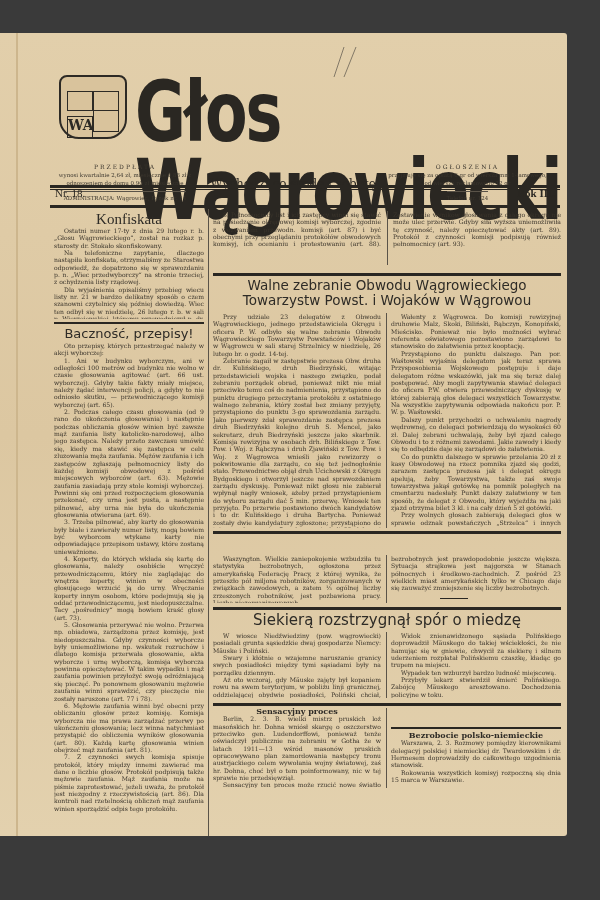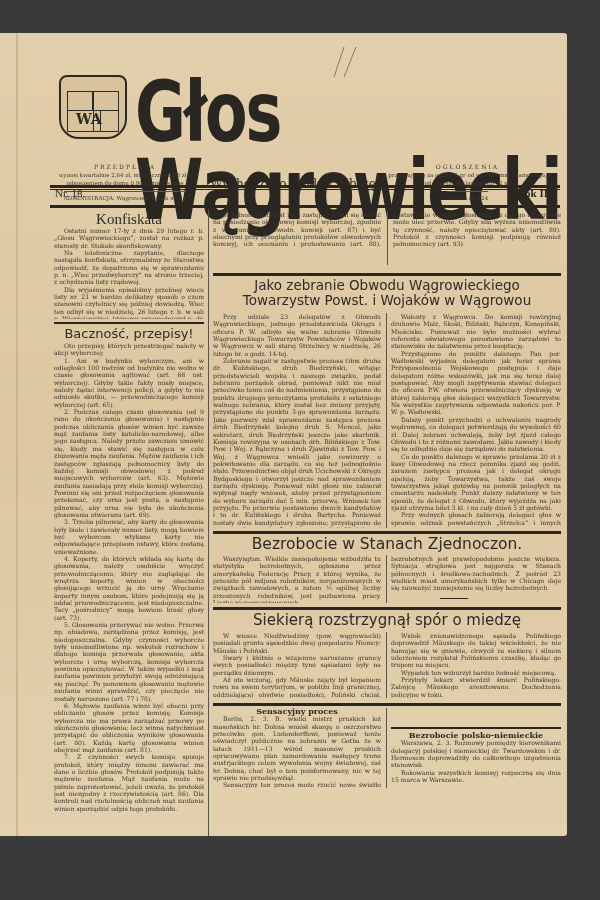--- a/index.html
+++ b/index.html
@@ -39,21 +39,21 @@
   <div class="gutter"></div>
 
   <svg style="position:absolute;left:330px;top:12px;" width="28" height="34">
     <path d="M14 2 L4 32 M26 2 L14 32" stroke="#6a6255" stroke-width="0.8" fill="none"></path>
   </svg>
 
   <div class="mast">
     <div class="crest">
       <div class="q" style="left:6px;top:14px;width:24px;height:18px;"></div>
       <div class="q" style="left:32px;top:14px;width:24px;height:18px;"></div>
-      <div class="q" style="left:6px;top:33px;width:24px;height:20px;padding-left:8px;">WA</div>
+      <div class="q" style="left:6px;top:39px;width:24px;height:20px;">WA</div>
       <div class="q" style="left:32px;top:33px;width:24px;height:20px;"></div>
     </div>
     <div class="title">Głos Wągrowiecki</div>
 
     <div class="sub-l">
       <div class="sub-head">PRZEDPŁATA</div>
       <div>wynosi kwartalnie 2,64 zł, miesięcznie 0,88 zł z odnoszeniem do domu 0,90 zł miesięcznie</div>
       <div class="sub-admin">ADMINISTRACJA: Wągrowiec, Rynek nr. 14</div>
     </div>
     <div class="sub-c">Wychodzi co środę i sobotę.</div>
@@ -95,39 +95,38 @@
   </div>
 
   <div class="vr" style="left:208px;top:176px;height:700px;"></div>
 
   <div class="col" style="left:213px;top:178px;width:348px;height:54px;column-count:2;column-gap:12px;column-rule:1px solid #5a5348;">
     <p>8. Pełnomocnicy list i ich zastępcy winni się stawić na posiedzenie okręgowej komisji wyborczej, zgodnie z wezwaniem przewodn. komisji (art. 87) i być obecnymi przy przeglądaniu protokółów obwodowych komisyj, ich ocenianiu i protestowaniu (art. 88). Zestawienie wyników głosowania z całego okręgu nie może ulec przerwie. Gdyby siła wyższa uniemożliwiła tę czynność, należy opieczętować akty (art. 89). Protokół z czynności komisji podpisują również pełnomocnicy (art. 93).</p>
   </div>
   <div class="rule-thick" style="left:213px;width:348px;top:240px;"></div>
 
   <div class="h-sans" style="position:absolute;left:213px;top:245px;width:348px;font-size:13.5px;line-height:15px;">
-    <div>Jako zebranie Obwodu Wągrowieckiego</div>
+    <div>Walne zebranie Obwodu Wągrowieckiego</div>
     <div>Towarzystw Powst. i Wojaków w Wągrowou</div>
   </div>
   <div class="col" style="left:213px;top:280px;width:168px;height:215px;">
     <p>Przy udziale 23 delegatów z Obwodu Wągrowieckiego, jednego przedstawiciela Okręgu i oficera P. W. odbyło się walne zebranie Obwodu Wągrowieckiego Towarzystw Powstańców i Wojaków w Wągrowcu w sali starej Strzelnicy w niedzielę, 26 lutego br. o godz. 14-tej.</p>
     <p>Zebranie zagaił w zastępstwie prezesa Obw. druha dr. Kulińskiego, druh Biedrzyński, witając przedstawicieli wojska i naszego związku, podał zebraniu porządek obrad, ponieważ nikt nie miał przeciwko temu coś do nadmienienia, przystąpiono do punktu drugiego przeczytania protokółu z ostatniego walnego zebrania, który został bez zmiany przyjęty, przystąpiono do punktu 3-go sprawozdania zarządu. Jako pierwszy zdał sprawozdanie zastępca prezesa druh Biedrzyński kolejno druh S. Mencel, jako sekretarz, druh Biedrzyński jeszcze jako skarbnik. Komisja rewizyjna w osobach drh. Bilińskiego z Tow. Pow. i Woj. z Rąbczyna i druh Zjawiński z Tow. Pow. i Woj. z Wągrowca wnieśli jako rewizorzy o pokwitowanie dla zarządu, co się też jednogłośnie stało. Przewodnictwo objął druh Ucichowski z Okręgu Bydgoskiego i otworzył jeszcze nad sprawozdaniem zarządu dyskusję. Ponieważ nikt głosu nie zabierał wpłynął nagły wniosek, ażeby przed przystąpieniem do wyboru zarządu dać 5 min. przerwę. Wniosek ten przyjęto. Po przerwie postawiono dwóch kandydatów i to dr. Kulińskiego i druha Bartycha. Ponieważ zostały dwie kandydatury zgłoszone; przystąpiono do tajnego głosowania. Do głosowania byli 23 delegaci uprawnieni i dwóch członków zarządu, tak że razem 25 głosów. Większością głosów został wybrany na prezesa Obwodowego dr. Kuliński, na zastępcę jednogłośnie druh Biedrzyński, sekretarzem druh S. Mencel jednogłośnie, skarbnikiem druh Zjawiński jednogłośnie. Komendantem Smidowicz z Łekna, zastępcą Widziński</p>
   </div>
   <div class="vr" style="left:386px;top:280px;height:215px;"></div>
   <div class="col" style="left:391px;top:280px;width:170px;height:215px;">
     <p>Wałenty z Wągrowca. Do komisji rewizyjnej druhowie Malz, Skoki, Biliński, Rąbczyn, Konopiński, Mieścisko. Ponieważ nie było możności wybrać referenta oświatowego pozostawiono zarządowi to stanowisko do załatwienia przez kooptację.</p>
     <p>Przystąpiono do punktu dalszego. Pan por. Waśtowski wyjaśnia delegatom jak teraz sprawa Przysposobienia Wojskowego postępuje i daje delegatom różne wskazówki, jak ma się teraz dalej postępować. Aby mogli zapytywania stawiać delegaci do oficera P.W. otwiera przewodniczący dyskusję w której zabierają głos delegaci wszystkich Towarzystw. Na wszystkie zapytywania odpowiada nakońcu por. P. W. p. Waśtowski.</p>
     <p>Dalszy punkt przychodzi o uchwaleniu nagrody wędrownej, co delegaci potwierdzają do wysokości 60 zł. Dalej zebrani uchwalają, żeby był zjazd całego Obwodu i to z różnemi zawodami. Jakie zawody i kiedy się to odbędzie daje się zarządowi do załatwienia.</p>
     <p>Co do punktu dalszego w sprawie przelania 20 zł z kasy Obwodowej na rzecz pomnika zjazd się godzi, zarazem zastępca prezesa jak i delegat okręgu apelują, żeby Towarzystwa, także zaś swoje towarzystwa jakąś gotówkę na pomnik poległych na cmentarzu nadesłały. Punkt dalszy załatwiony w ten sposób, że delegat z Obwodu, który wyjeżdża na jaki zjazd otrzyma bilet 3 kl. i na cały dzień 5 zł gotówki.</p>
     <p>Przy wolnych głosach zabierają delegaci głos w sprawie odznak powstańczych „Strzelca“ i innych sprawy.</p>
 
   </div>
   <div class="rule-thick" style="left:213px;width:348px;top:498px;"></div>
 
-  <div class="h-sans" style="position:absolute;left:213px;top:502px;width:348px;font-size:15.5px;line-height:18px;">Bezrobocie w Stanach Zjednoczon.</div>
   <div class="col" style="left:213px;top:522px;width:168px;height:48px;">
     <p>Waszyngton. Wielkie zaniepokojenie wzbudziła tu statystyka bezrobotnych, ogłoszona przez amerykańską Federację Pracy, z której wynika, że przeszło pół miljona robotników, zorganizowanych w związkach zawodowych, a zatem ⅓ ogólnej liczby zrzeszonych robotników, jest pozbawiona pracy. Liczba niezorganizowanych</p>
   </div>
   <div class="vr" style="left:386px;top:522px;height:48px;"></div>
   <div class="col" style="left:391px;top:522px;width:170px;height:48px;">
     <p style="text-indent:0;">bezrobotnych jest prawdopodobnie jeszcze większa. Sytuacja strajkowa jest najgorsza w Stanach północnych i środkowo-zachodnich. Z pośród 23 wielkich miast amerykańskich tylko w Chicago daje się zauważyć zmniejszenie się liczby bezrobotnych.</p>
   </div>
   <div style="position:absolute;left:440px;top:565px;width:28px;height:1px;background:#2a2722;"></div>
   <div class="rule-thick" style="left:213px;width:348px;top:574px;"></div>
 

